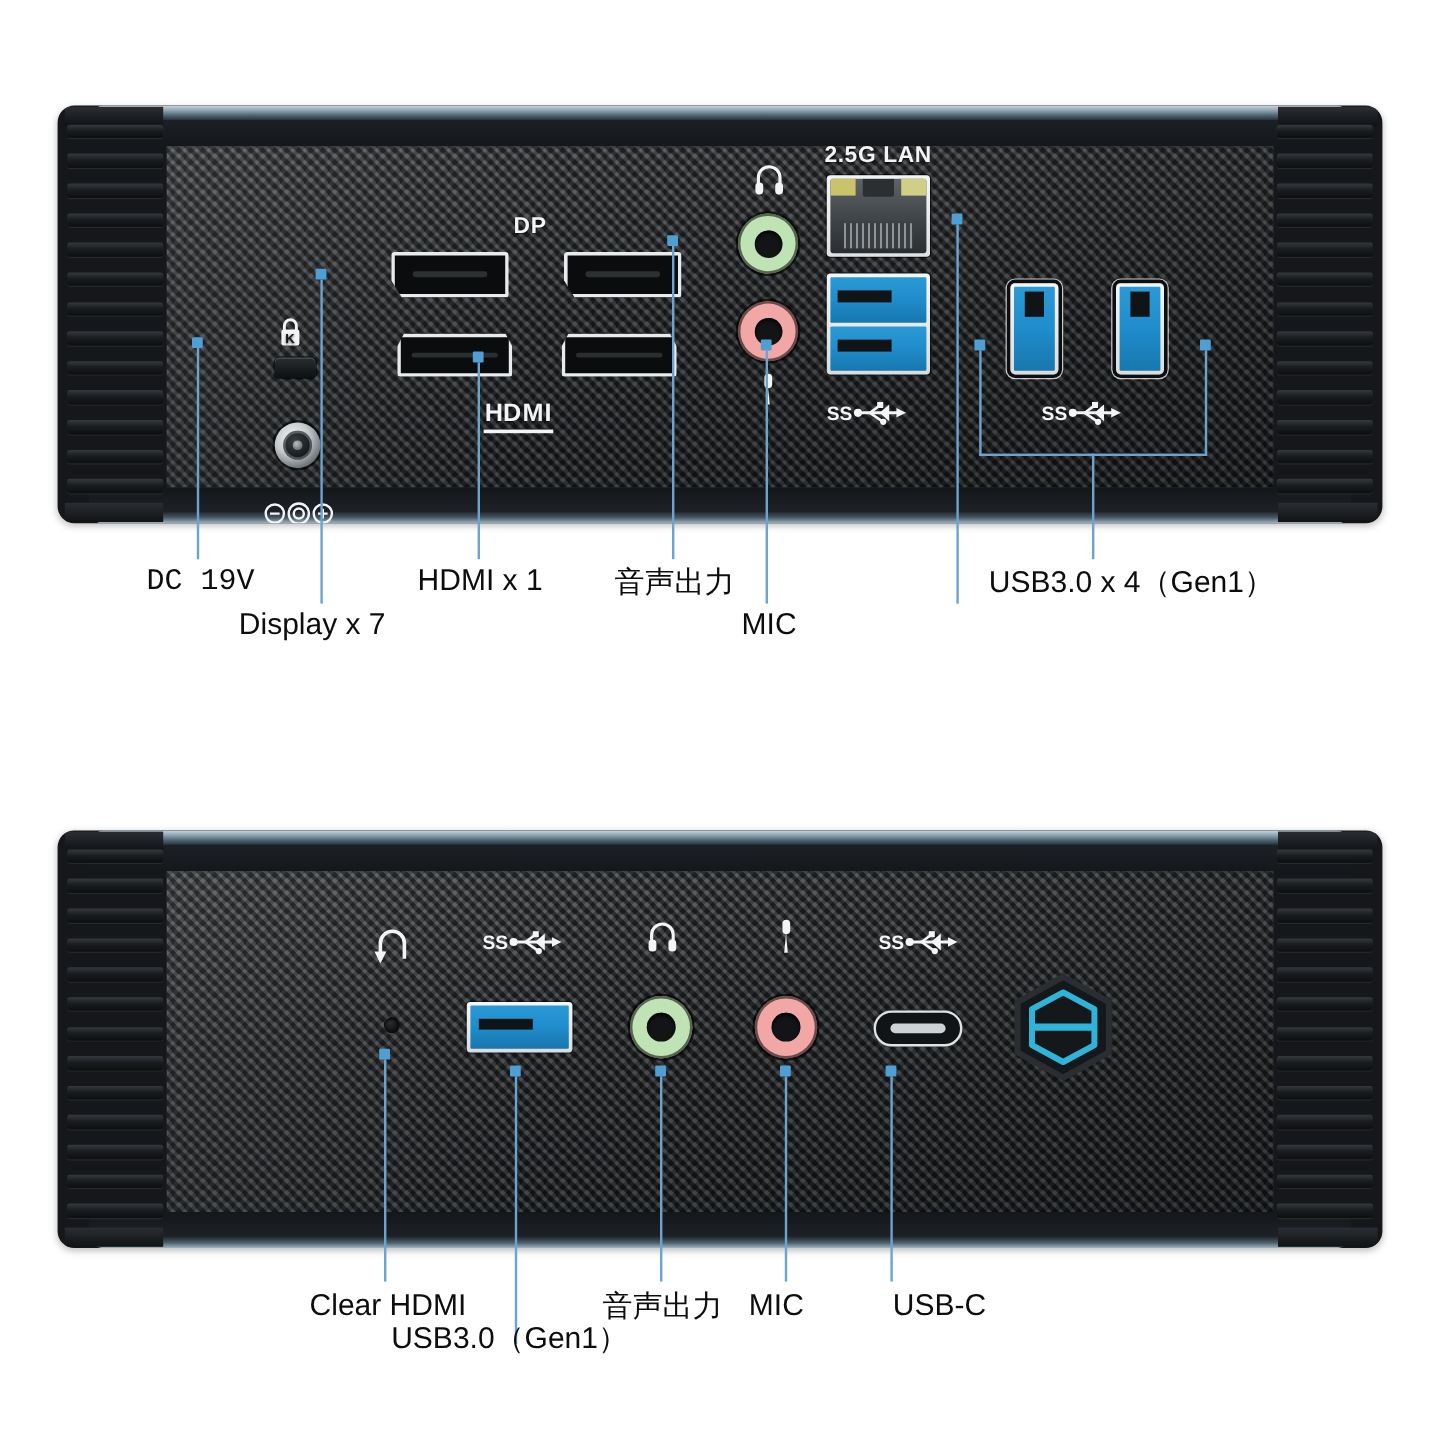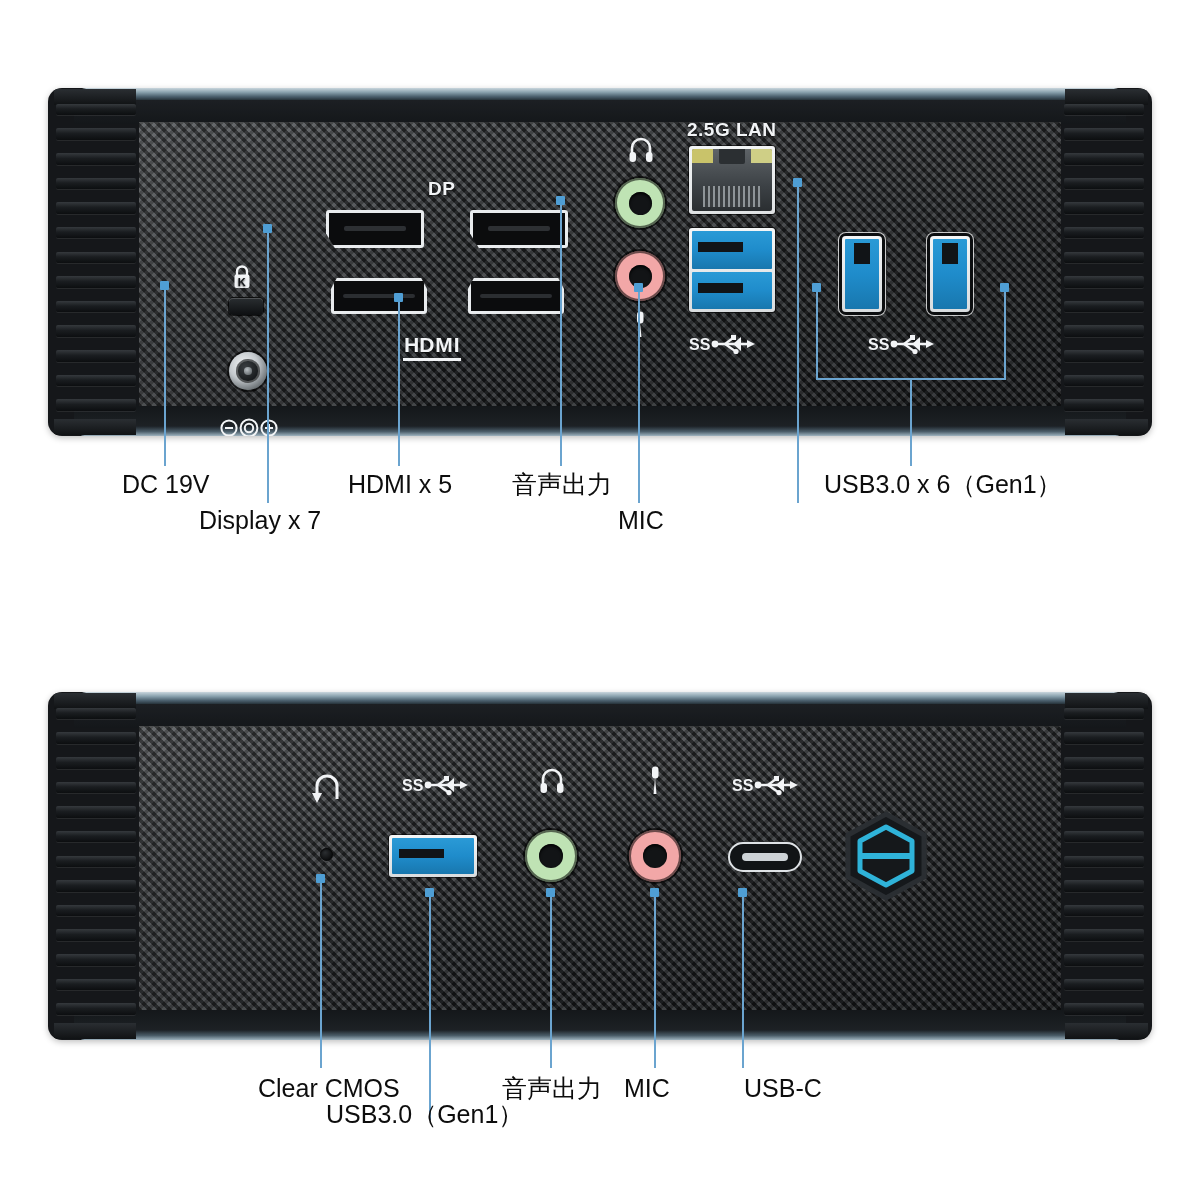--- a/index.html
+++ b/index.html
@@ -416,26 +416,26 @@
   <div class="anchor" style="left:793px; top:178px;"></div>
   <div class="lead v" style="left:797px; top:187px; height:316px;"></div>
 
   <div class="anchor" style="left:812px; top:283px;"></div>
   <div class="lead v" style="left:816px; top:292px; height:88px;"></div>
   <div class="anchor" style="left:1000px; top:283px;"></div>
   <div class="lead v" style="left:1004px; top:292px; height:88px;"></div>
   <div class="lead h" style="left:816px; top:378px; width:190px;"></div>
   <div class="lead v" style="left:910px; top:378px; height:88px;"></div>
 
-  <div class="callout" style="left:122px; top:470px;">DC 19V</div>
+  <div class="callout" style="left:122px; top:470px;font-family:Liberation Mono, monospace;">DC 19V</div>
   <div class="callout" style="left:199px; top:506px;">Display x 7</div>
-  <div class="callout" style="left:348px; top:470px;">HDMI x 5</div>
+  <div class="callout" style="left:348px; top:470px;">HDMI x 1</div>
   <div class="callout" style="left:512px; top:468px;">音声出力</div>
   <div class="callout" style="left:618px; top:506px;">MIC</div>
-  <div class="callout" style="left:824px; top:468px;">USB3.0 x 6（Gen1）</div>
+  <div class="callout" style="left:824px; top:468px;">USB3.0 x 4（Gen1）</div>
 
   <div class="chassis" style="left:48px; top:692px; width:1104px; height:348px;">
     <div class="chassis-body">
       <div class="top-shade"></div>
       <div class="top-edge"></div>
       <div class="bottom-shade"></div>
       <div class="bottom-edge"></div>
 
       <div class="face"></div>
 
@@ -545,19 +545,19 @@
 
   <div class="anchor" style="left:546px; top:888px;"></div>
   <div class="lead v" style="left:550px; top:897px; height:171px;"></div>
 
   <div class="anchor" style="left:650px; top:888px;"></div>
   <div class="lead v" style="left:654px; top:897px; height:171px;"></div>
 
   <div class="anchor" style="left:738px; top:888px;"></div>
   <div class="lead v" style="left:742px; top:897px; height:171px;"></div>
 
-  <div class="callout" style="left:258px; top:1074px;">Clear CMOS</div>
+  <div class="callout" style="left:258px; top:1074px;">Clear HDMI</div>
   <div class="callout" style="left:326px; top:1098px;">USB3.0（Gen1）</div>
   <div class="callout" style="left:502px; top:1072px;">音声出力</div>
   <div class="callout" style="left:624px; top:1074px;">MIC</div>
   <div class="callout" style="left:744px; top:1074px;">USB-C</div>
 
 </div>
 
 </body></html>

